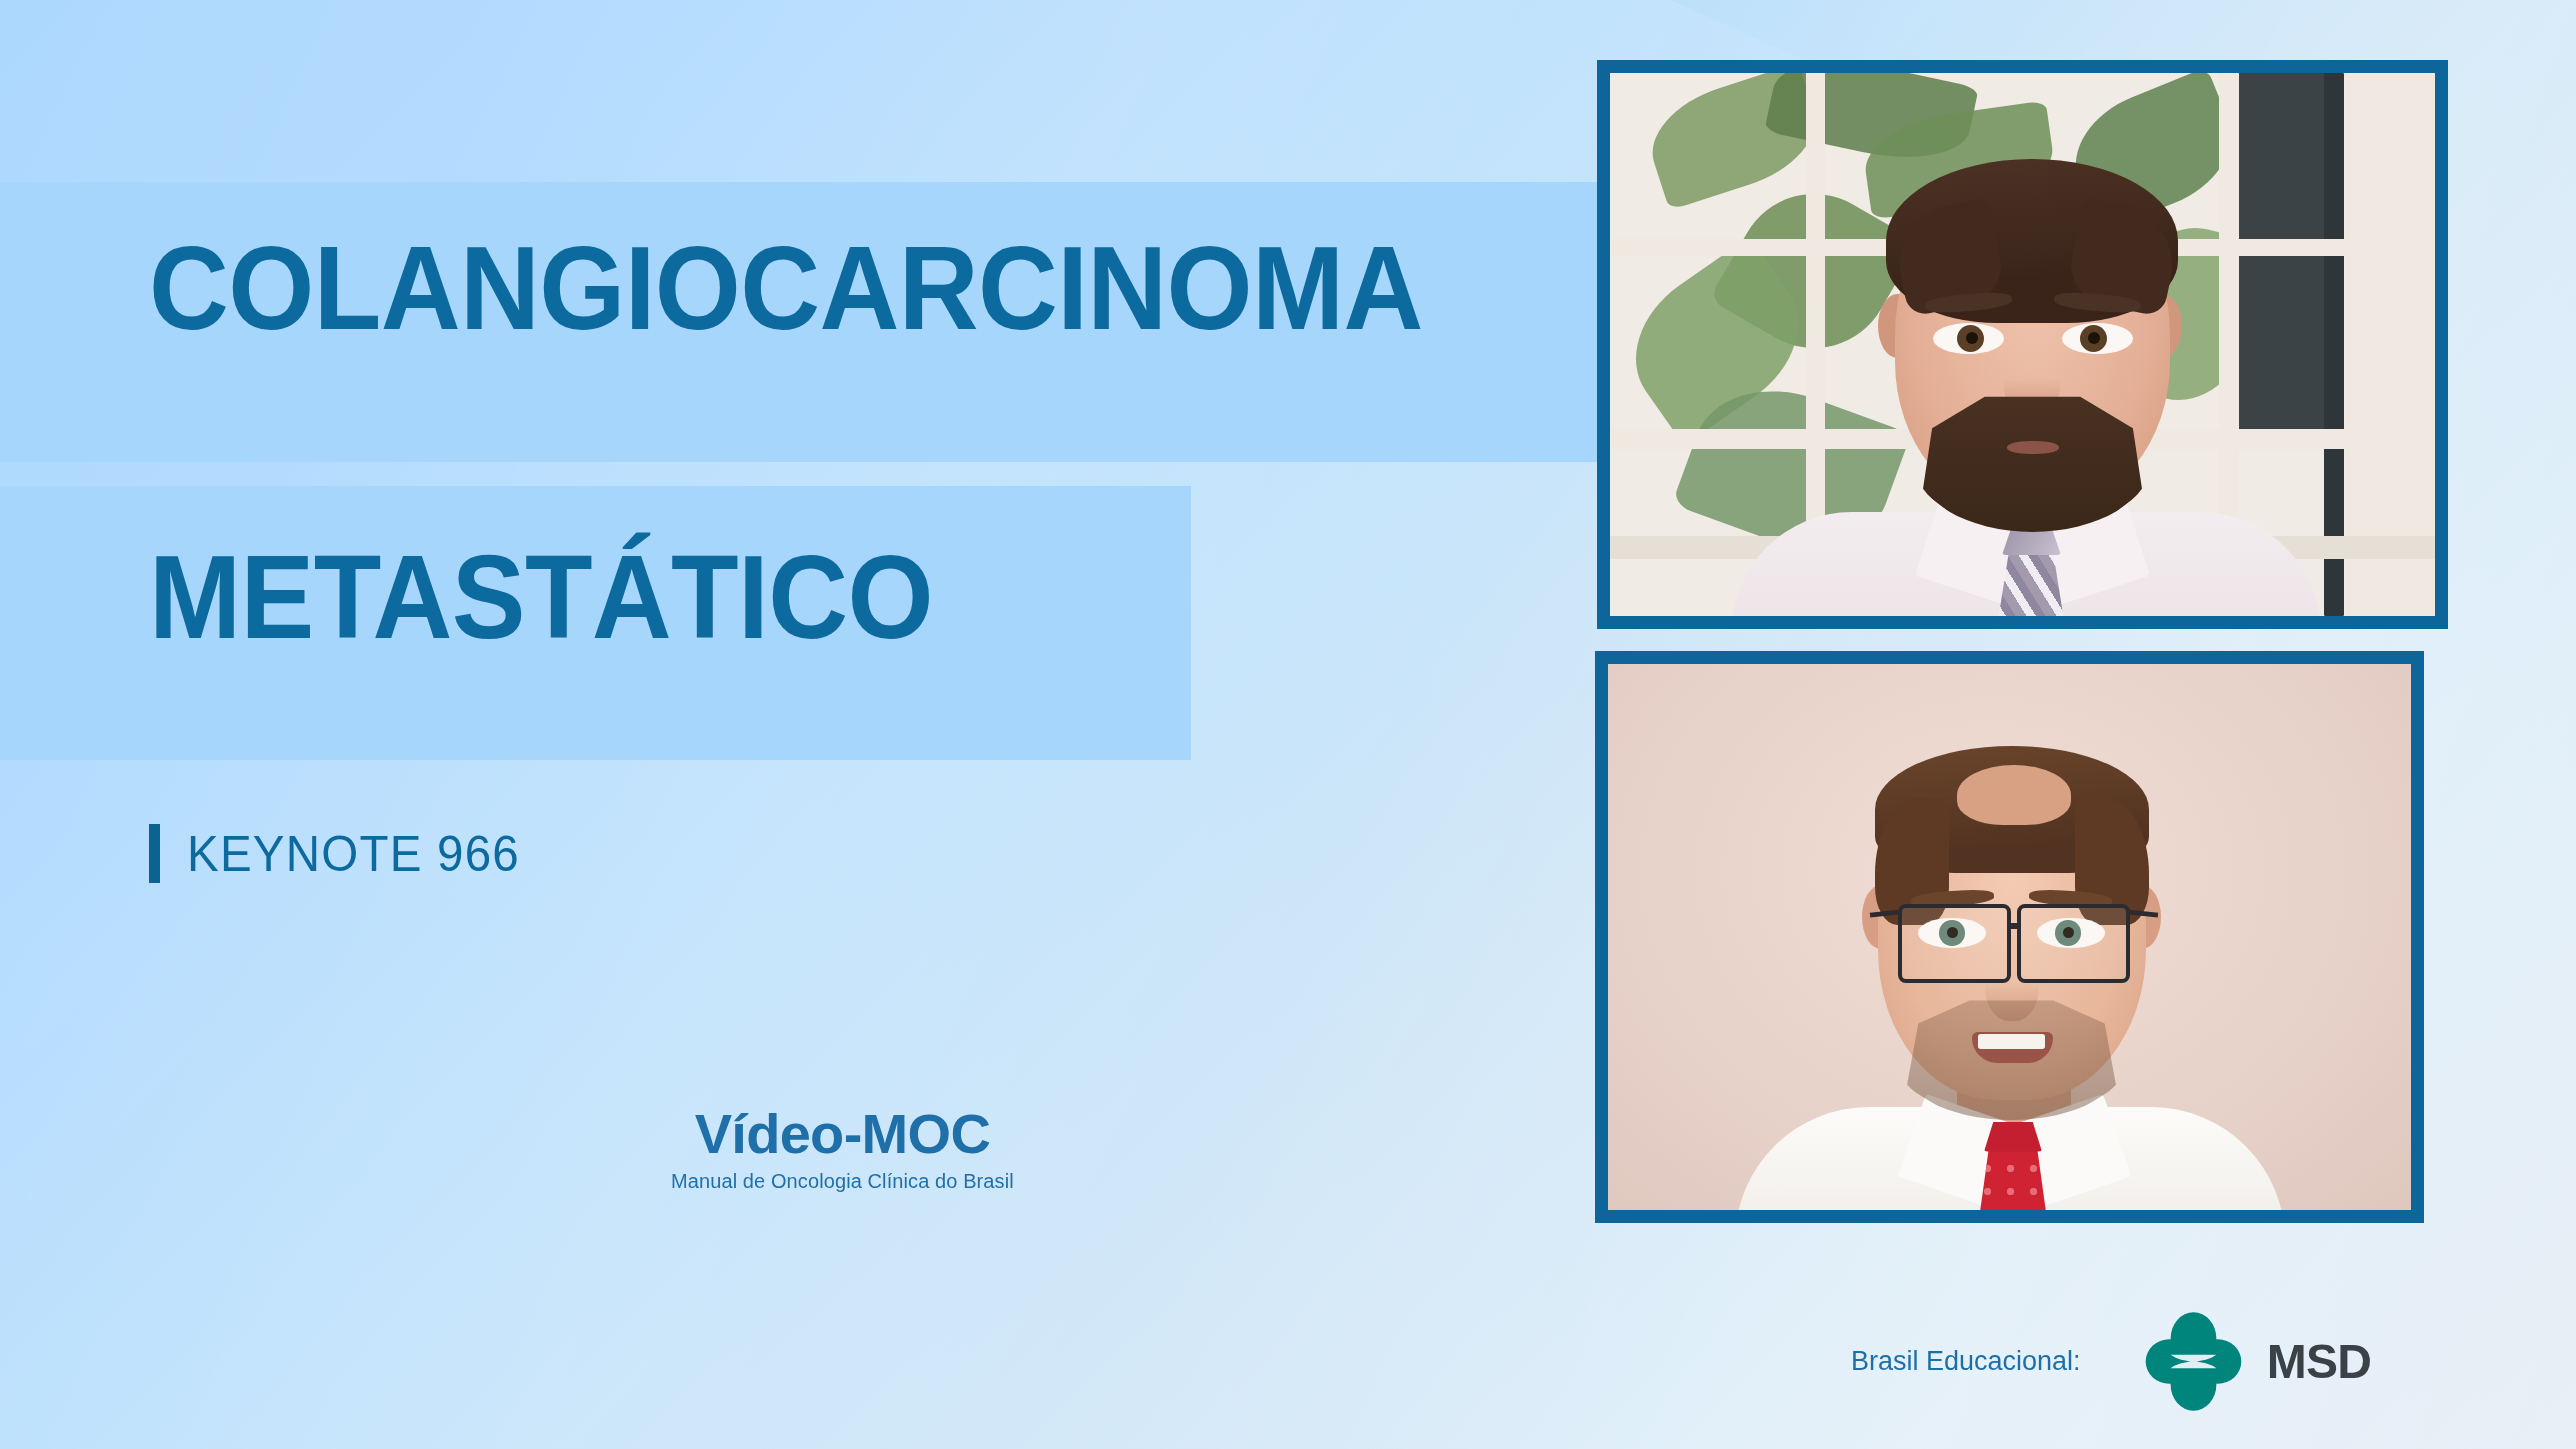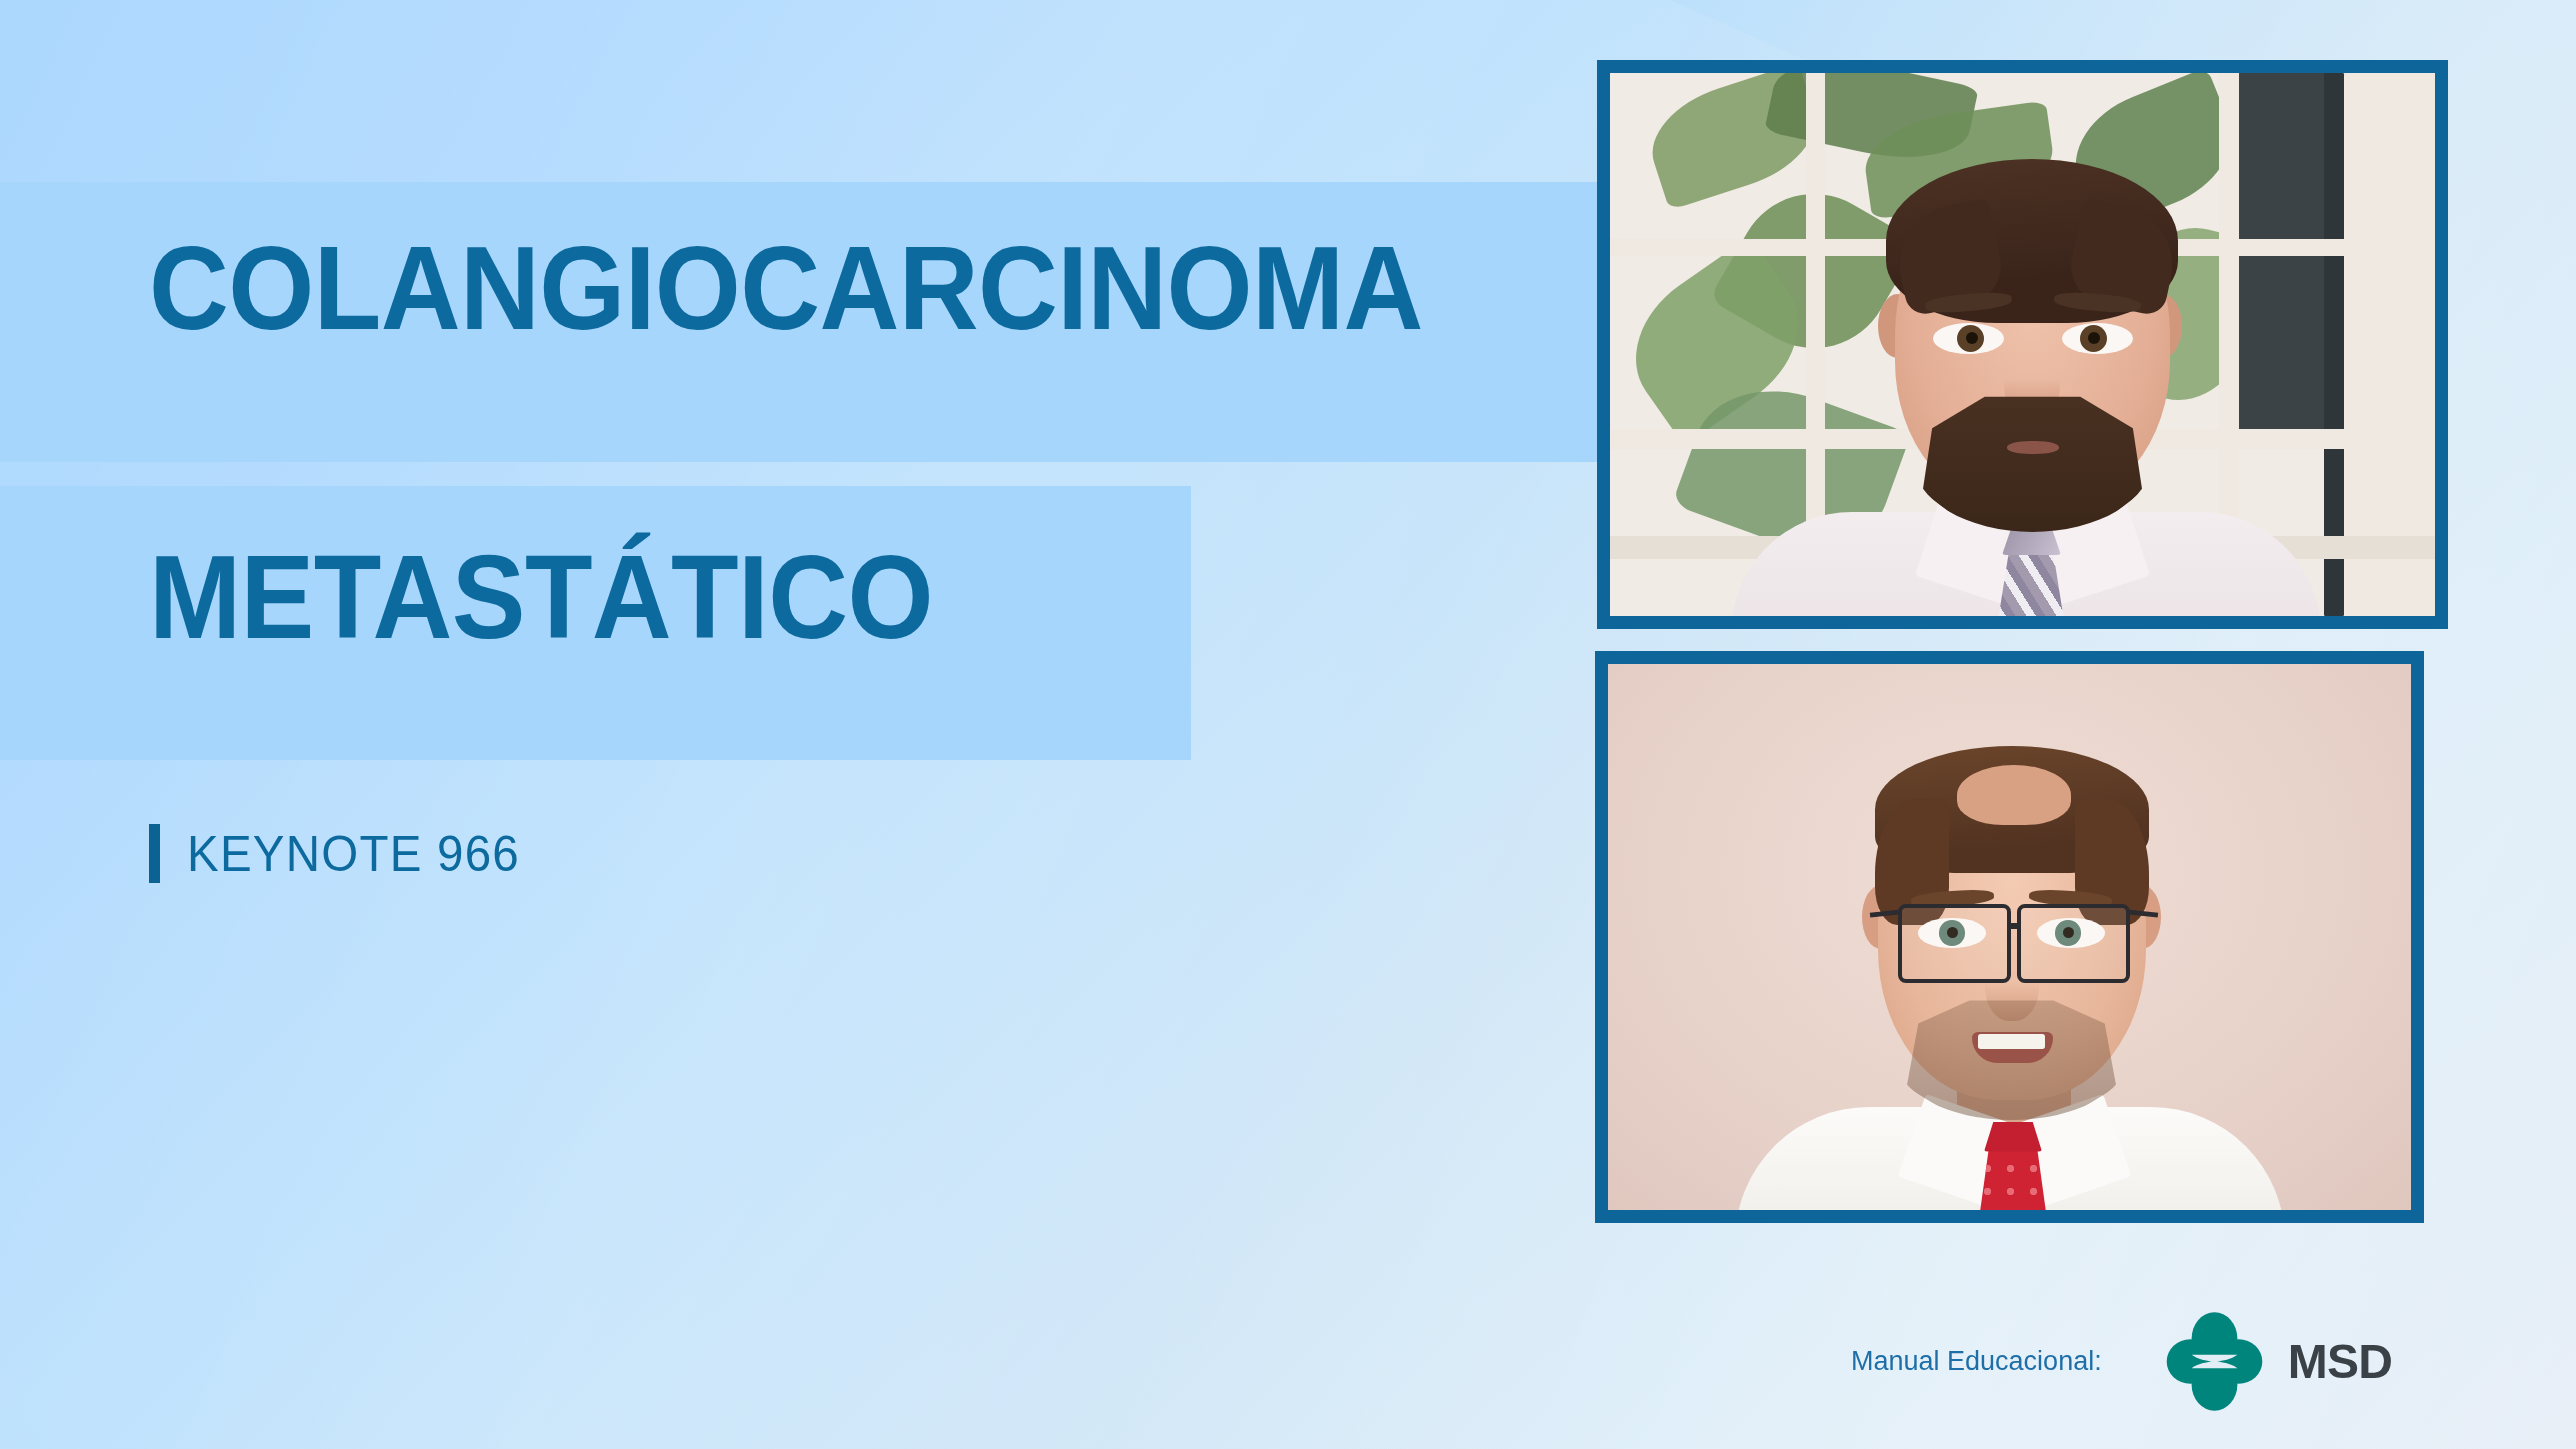--- a/index.html
+++ b/index.html
@@ -259,23 +259,27 @@
   <div class="band band-2"></div>
 
   <div class="headline headline-1">COLANGIOCARCINOMA</div>
   <div class="headline headline-2">METASTÁTICO</div>
 
   <div class="study">
     <div class="study-bar"></div>
     <div class="study-label">KEYNOTE 966</div>
   </div>
 
+  <div class="brand">
+    <div class="brand-name">Vídeo-MOC</div>
+    <div class="brand-tagline">Manual de Oncologia Clínica do Brasil</div>
+  </div>
 
   <div class="sponsor">
-    <div class="sponsor-label">Manual Educacional:</div>
+    <div class="sponsor-label">Brasil Educacional:</div>
     <div class="sponsor-logo">
       <svg class="msd-mark" width="101" height="101" viewBox="0 0 150 150">
         <g fill="#00857C">
           <ellipse cx="75" cy="41" rx="34" ry="39"></ellipse>
           <ellipse cx="75" cy="109" rx="34" ry="39"></ellipse>
           <ellipse cx="39" cy="75" rx="35" ry="33"></ellipse>
           <ellipse cx="111" cy="75" rx="35" ry="33"></ellipse>
         </g>
         <path d="M41 65 H109 C100 72 86 74 79 75 C86 76 100 78 109 85 H41 C50 78 64 76 71 75 C64 74 50 72 41 65 Z" fill="#E3EDF6"></path>
       </svg>

